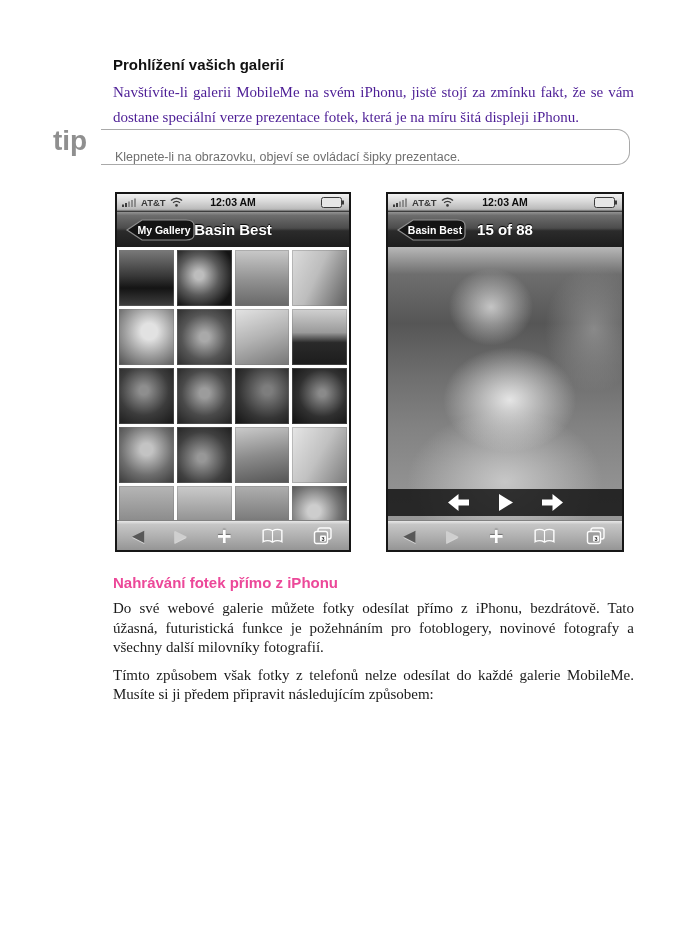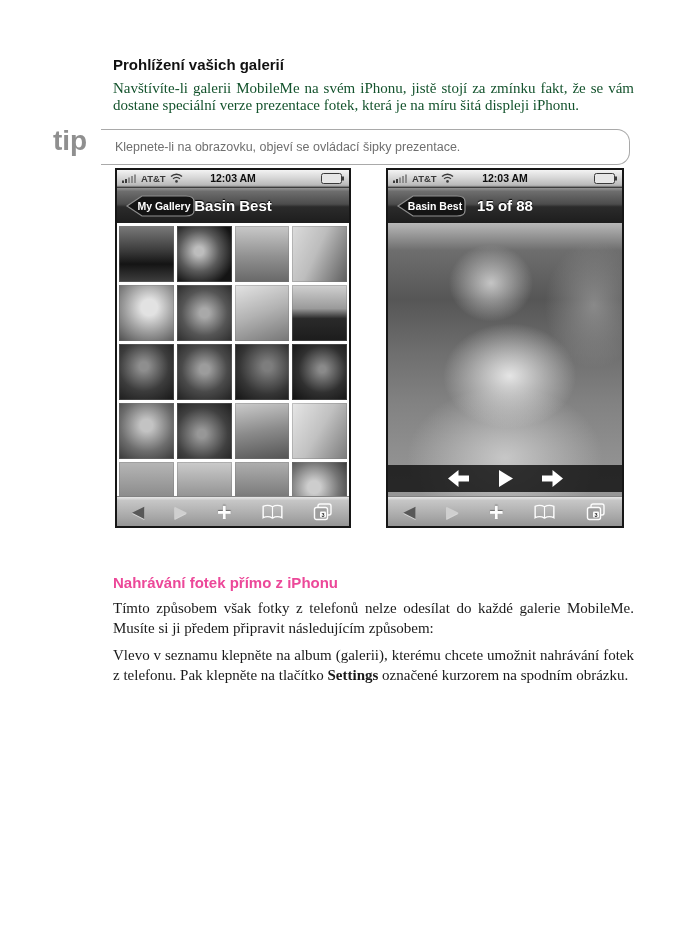--- a/index.html
+++ b/index.html
@@ -2,34 +2,34 @@
 <html><head>
 <meta charset="utf-8">
 <style>
   * { margin:0; padding:0; box-sizing:border-box; }
   html,body { background:#ffffff; }
   body { font-family:"Liberation Serif", serif; }
   .page { position:relative; width:700px; height:760px; background:#fff; overflow:hidden;margin-left:8px; }
 
   
   .h-sans { font-family:"Liberation Sans", sans-serif; font-weight:bold; font-size:15px; color:#111; }
-  .body-text { font-size:15px; line-height:17px; color:#14532d; text-align:justify; }
+  .body-text { font-size:15px; line-height:25px; color:#4c1d95; text-align:justify; }
   #section1-heading { position:absolute; left:105px; top:56px; }
   #section1-para { position:absolute; left:105px; top:80px; width:521px; }
 
   
   #tip-label { position:absolute; left:45px; top:124px; font-family:"Liberation Sans", sans-serif;
                font-weight:bold; font-size:28px; line-height:34px; color:#8f8f8f; }
   #tip-box { position:absolute; left:93px; top:129px; width:529px; height:36px;
              border:1.5px solid #a9a9a9; border-left:none; border-radius:0 13px 13px 0;
-             display:flex; align-items:center; padding-left:14px; }
+             display:flex; align-items:flex-end; padding-left:14px; }
   #tip-text { font-family:"Liberation Sans", sans-serif; font-size:12.5px; color:#6f6f6f; }
 
   
-  .phone { position:absolute; top:168px; height:360px; border:2px solid #161616;
+  .phone { position:absolute; top:192px; height:360px; border:2px solid #161616;
            background:#fff; display:flex; flex-direction:column; overflow:hidden; }
   #phone-left  { left:107px; width:236px; }
   #phone-right { left:378px; width:238px; }
 
   .statusbar { height:17px; flex:0 0 17px; background:linear-gradient(180deg,#f3f3f3 0%,#d9d9d9 45%,#bdbdbd 90%,#a8a8a8 100%);
                border-bottom:1px solid #7e7e7e; position:relative;
                display:flex; align-items:center; padding:0 5px;
                font-family:"Liberation Sans", sans-serif; }
   .statusbar .carrier { font-size:9.5px; font-weight:bold; color:#3a3a3a; margin:0 4px 0 3px; }
   .statusbar .time { position:absolute; left:0; right:0; text-align:center; font-size:10.5px; font-weight:bold; color:#0d0d0d; }
@@ -230,20 +230,20 @@
           <rect x="1.5" y="4.5" width="13" height="12" rx="2" fill="#9e9e9e" stroke="#fcfcfc" stroke-width="1.4"></rect>
           <rect x="7" y="8.5" width="6" height="6" rx="1" fill="#fcfcfc"></rect>
           <text x="10" y="13.6" text-anchor="middle" font-family="Liberation Sans, sans-serif" font-size="5.5" font-weight="bold" fill="#2a2a2a">3</text>
         </svg>
       </span>
     </div>
   </div>
 
   <div id="section2">
     <h2>Nahrávání fotek přímo z iPhonu</h2>
+    <p>Do své webové galerie můžete fotky odesílat přímo z iPhonu, bezdrátově. Tato úžasná, futuristická funkce je požehnáním pro fotoblogery, novinové fotografy a všechny další milovníky fotografií.</p>
     <p>Tímto způsobem však fotky z telefonů nelze odesílat do každé galerie MobileMe. Musíte si ji předem připravit následujícím způsobem:</p>
-    <p><span>Vlevo v seznamu klepněte na album (galerii), kterému chcete umožnit nahrávání fotek z telefonu. Pak klepněte na tlačítko </span><b>Settings</b><span> označené kurzorem na spodním obrázku.</span></p>
   </div>
 
   <div id="running-head">FOTKY V MOBILEME</div>
   <div id="page-number">255</div>
 
 </div>
 
 </body></html>

